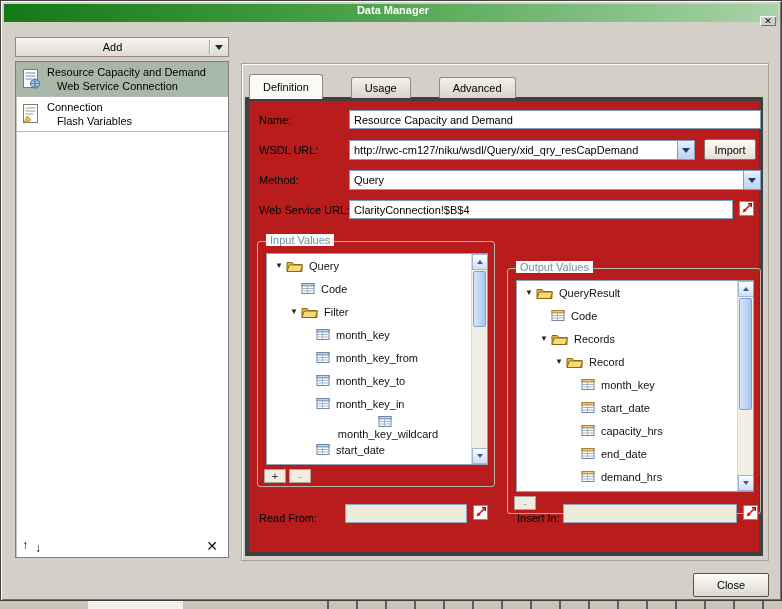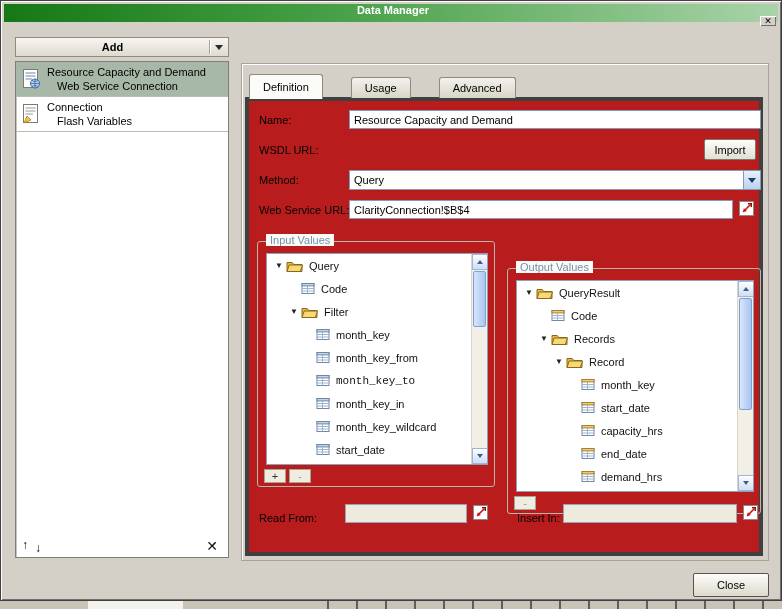--- a/index.html
+++ b/index.html
@@ -16,21 +16,21 @@
               display:flex; align-items:center; padding:0 2px;flex-direction:column; }
   .titlebar .title { color:#FFFFFF; font-size:11px; font-weight:bold; margin-left:4px; white-space:nowrap; }
   .tb-close { margin-left:auto; width:16px; height:14px; background:#D4D0C8;
               box-shadow: inset 1px 1px 0 #FFFFFF, inset -1px -1px 0 #707070;
               display:flex; align-items:center; justify-content:center;
               font-size:9px; font-weight:bold; color:#000; cursor:pointer; }
 
   
   .add-btn { position:absolute; left:14px; top:36px; width:214px; height:20px;
              background:linear-gradient(#F7F6F2,#DEDACE); border:1px solid #8E8A7E;
-             display:flex; align-items:center; font-size:11px; color:#000; cursor:pointer;font-weight:bold; }
+             display:flex; align-items:center; font-size:11px; color:#000; cursor:pointer; }
   .add-btn .add-label { flex:1; text-align:center; }
   .add-btn .sep { width:1px; height:14px; background:#A8A494; box-shadow:1px 0 0 #FFFFFF; }
   .add-btn .arrow { width:18px; display:flex; align-items:center; justify-content:center; }
   .caret-down { width:0; height:0; border-left:4px solid transparent; border-right:4px solid transparent; border-top:5px solid #2A2A2A; }
 
   .listbox { position:absolute; left:14px; top:60px; width:214px; height:497px; background:#FFFFFF;
              border:1px solid #7F7F78; box-shadow: inset 1px 1px 0 #C9C5BA; }
   .list-item { display:flex; align-items:center; gap:5px; padding:3px 4px 3px 4px;
                border-bottom:1px solid #BDB9AD; cursor:pointer; }
   .list-item.selected { background:var(--selection,#A8B8A8); }
@@ -184,20 +184,26 @@
           <span>Advanced</span>
         </div>
     </div>
 
     <div class="tab-page">
 
       <span class="flabel" style="top:13px">Name:</span>
       <input class="fld" style="left: 100px; top: 9px; width: 412px;" value="Resource Capacity and Demand">
 
       <span class="flabel" style="top:43px">WSDL URL:</span>
+      <div class="combo" style="left:100px; top:39px; width:346px;">
+        <span class="combo-text">http://rwc-cm127/niku/wsdl/Query/xid_qry_resCapDemand</span>
+        <span class="combo-btn">
+            <span class="caret-down"></span>
+          </span>
+      </div>
       <button class="push-btn" style="left:455px; top:38px; width:52px; height:21px;">Import</button>
 
       <span class="flabel" style="top:73px">Method:</span>
       <div class="combo" style="left:100px; top:69px; width:412px;">
         <span class="combo-text">Query</span>
         <span class="combo-btn">
             <span class="caret-down"></span>
           </span>
       </div>
 
@@ -257,21 +263,21 @@
                 <span class="tri-spacer"></span>
                 <svg class="node-icon" width="14" height="13" viewBox="0 0 14 13">
                   <rect x="1" y="1.5" width="12" height="10" fill="#FFFFFF" stroke="#6D87A8"></rect>
                   <rect x="1" y="1.5" width="12" height="2.4" fill="#C3D4E8" stroke="#6D87A8"></rect>
                   <line x1="6.5" y1="3.9" x2="6.5" y2="11.5" stroke="#9FB4CC"></line>
                   <line x1="1" y1="6.5" x2="13" y2="6.5" stroke="#9FB4CC"></line>
                   <line x1="1" y1="9" x2="13" y2="9" stroke="#9FB4CC"></line>
                 </svg>
                 <span class="tree-label">month_key_from</span>
               </div>
-              <div class="tree-row" style="padding-left: 38px; font-family: Liberation Mono, monospace;">
+              <div class="tree-row" style="padding-left: 38px;">
                 <span class="tri-spacer"></span>
                 <svg class="node-icon" width="14" height="13" viewBox="0 0 14 13">
                   <rect x="1" y="1.5" width="12" height="10" fill="#FFFFFF" stroke="#6D87A8"></rect>
                   <rect x="1" y="1.5" width="12" height="2.4" fill="#C3D4E8" stroke="#6D87A8"></rect>
                   <line x1="6.5" y1="3.9" x2="6.5" y2="11.5" stroke="#9FB4CC"></line>
                   <line x1="1" y1="6.5" x2="13" y2="6.5" stroke="#9FB4CC"></line>
                   <line x1="1" y1="9" x2="13" y2="9" stroke="#9FB4CC"></line>
                 </svg>
                 <span class="tree-label">month_key_to</span>
               </div>
@@ -279,21 +285,21 @@
                 <span class="tri-spacer"></span>
                 <svg class="node-icon" width="14" height="13" viewBox="0 0 14 13">
                   <rect x="1" y="1.5" width="12" height="10" fill="#FFFFFF" stroke="#6D87A8"></rect>
                   <rect x="1" y="1.5" width="12" height="2.4" fill="#C3D4E8" stroke="#6D87A8"></rect>
                   <line x1="6.5" y1="3.9" x2="6.5" y2="11.5" stroke="#9FB4CC"></line>
                   <line x1="1" y1="6.5" x2="13" y2="6.5" stroke="#9FB4CC"></line>
                   <line x1="1" y1="9" x2="13" y2="9" stroke="#9FB4CC"></line>
                 </svg>
                 <span class="tree-label">month_key_in</span>
               </div>
-              <div class="tree-row" style="padding-left: 38px;">
+              <div class="tree-row" style="padding-left: 38px; flex-direction: column;">
                 <span class="tri-spacer"></span>
                 <svg class="node-icon" width="14" height="13" viewBox="0 0 14 13">
                   <rect x="1" y="1.5" width="12" height="10" fill="#FFFFFF" stroke="#6D87A8"></rect>
                   <rect x="1" y="1.5" width="12" height="2.4" fill="#C3D4E8" stroke="#6D87A8"></rect>
                   <line x1="6.5" y1="3.9" x2="6.5" y2="11.5" stroke="#9FB4CC"></line>
                   <line x1="1" y1="6.5" x2="13" y2="6.5" stroke="#9FB4CC"></line>
                   <line x1="1" y1="9" x2="13" y2="9" stroke="#9FB4CC"></line>
                 </svg>
                 <span class="tree-label">month_key_wildcard</span>
               </div>

